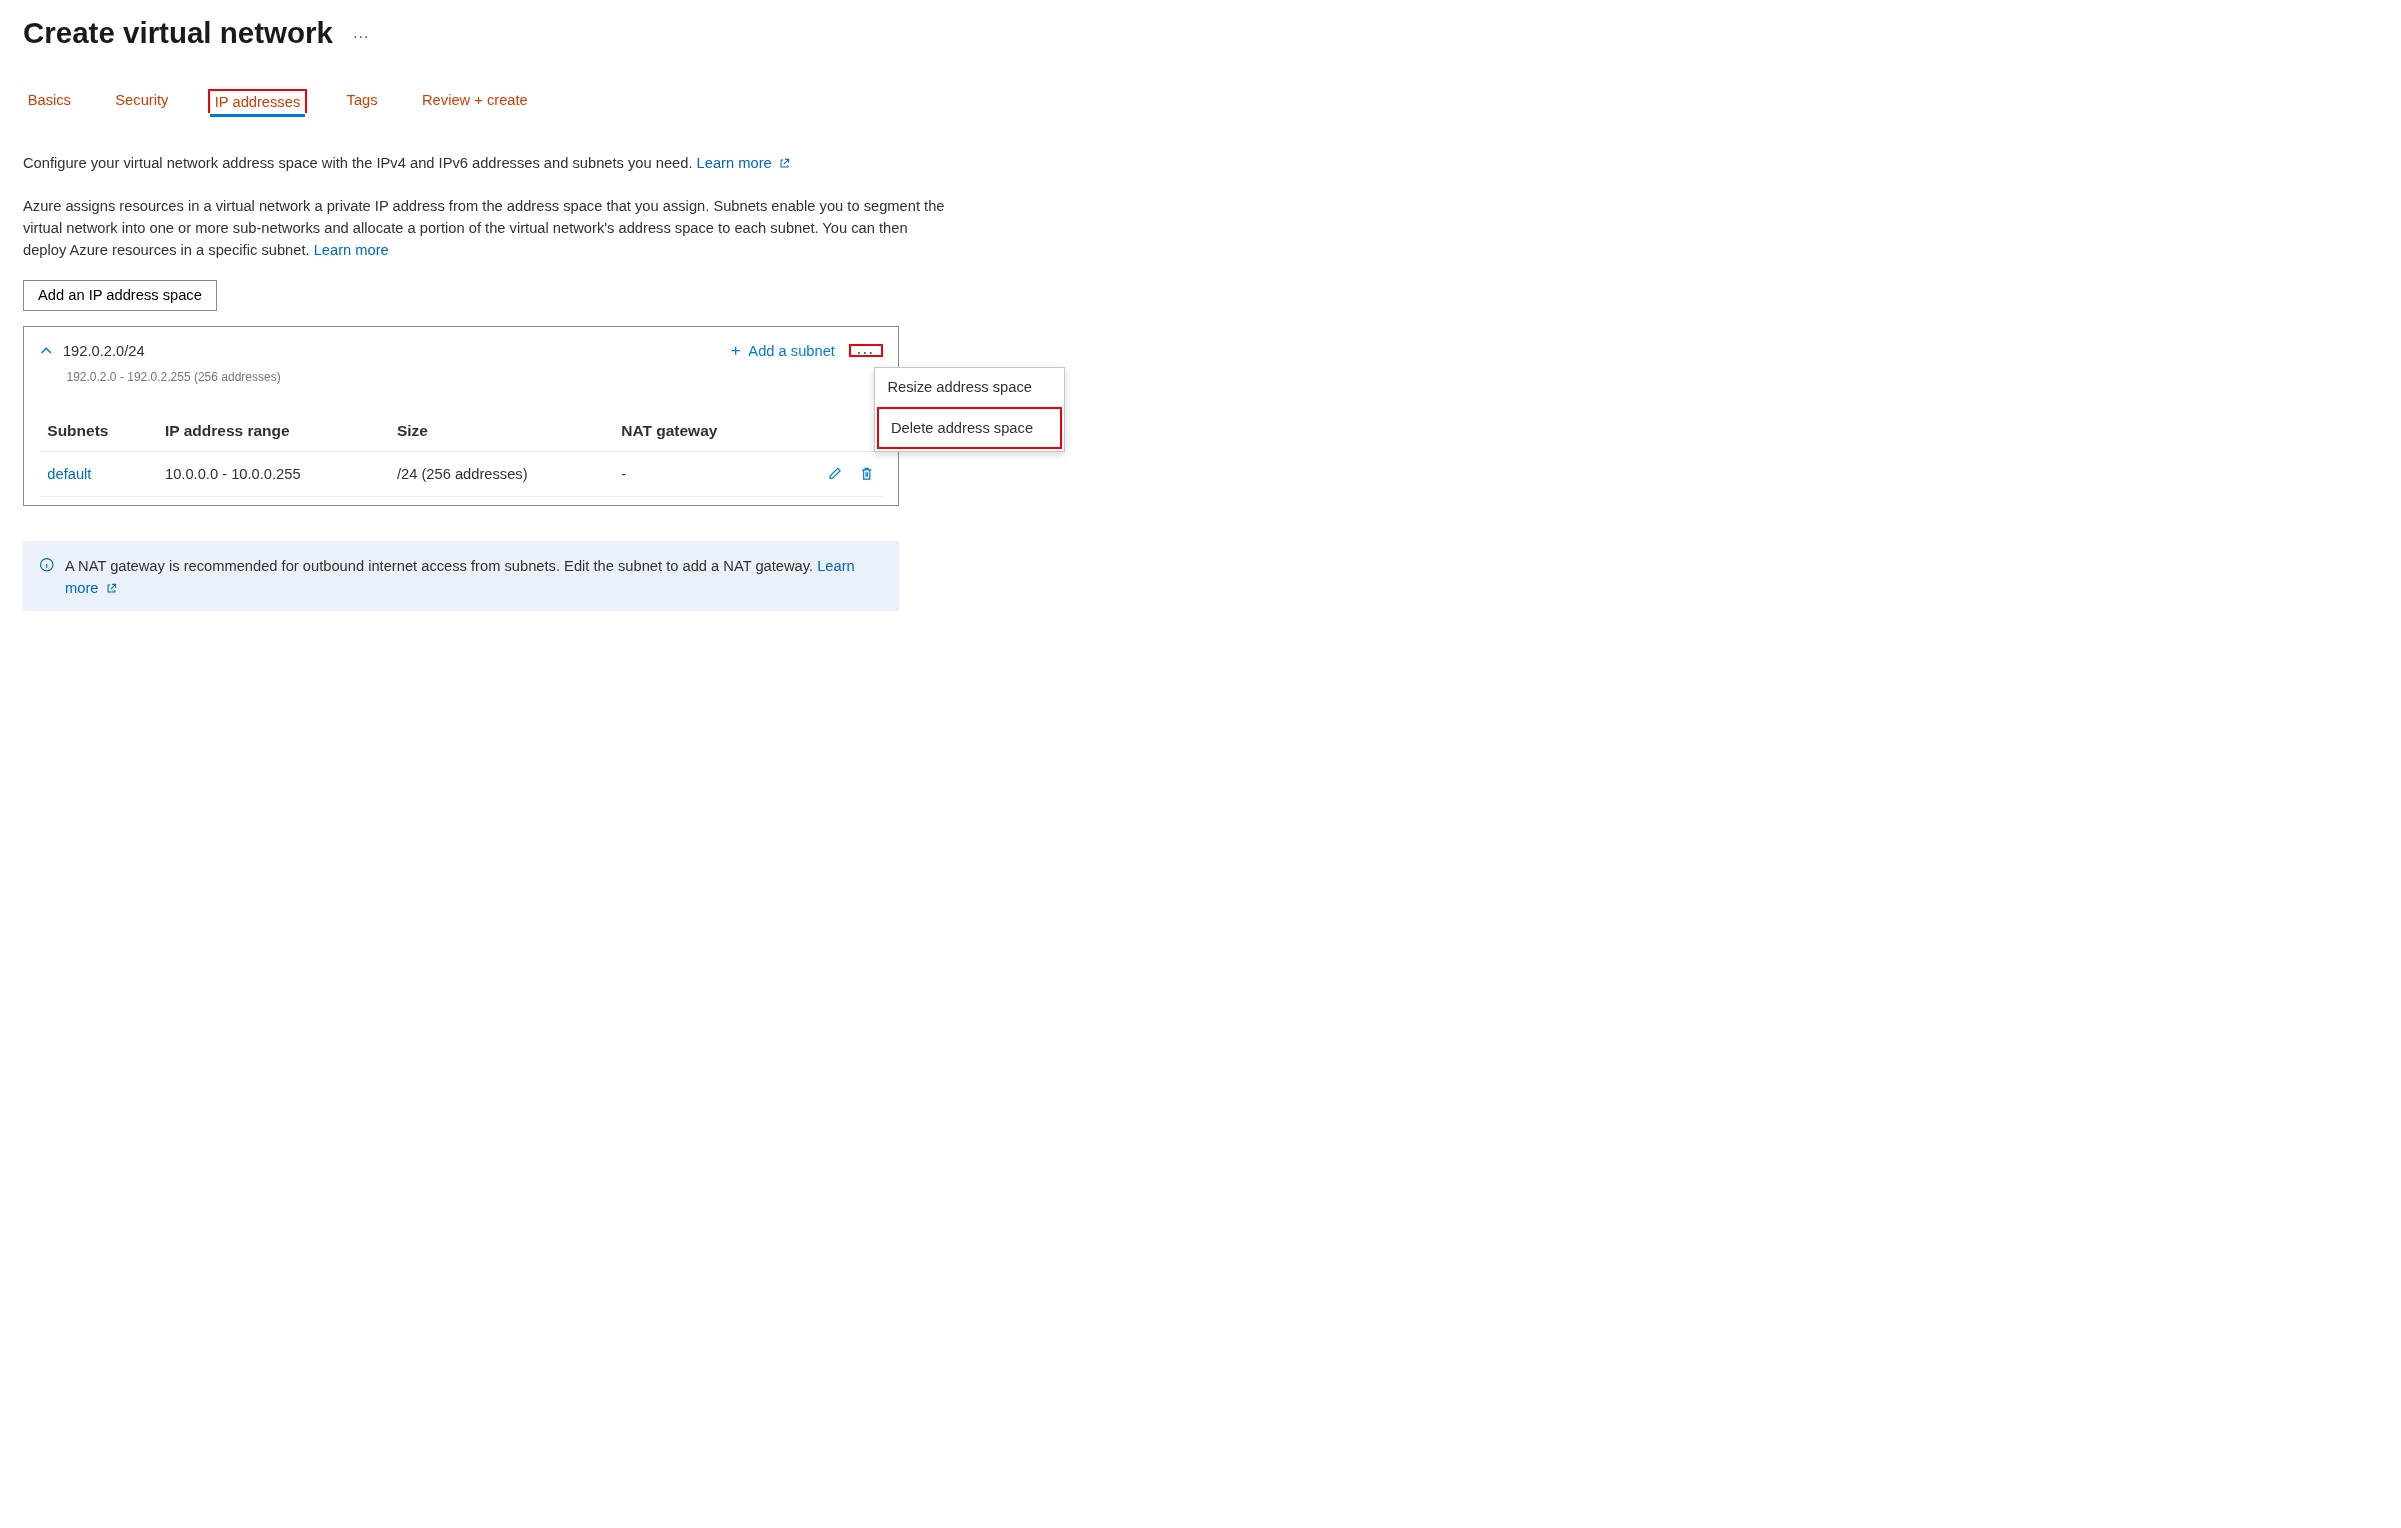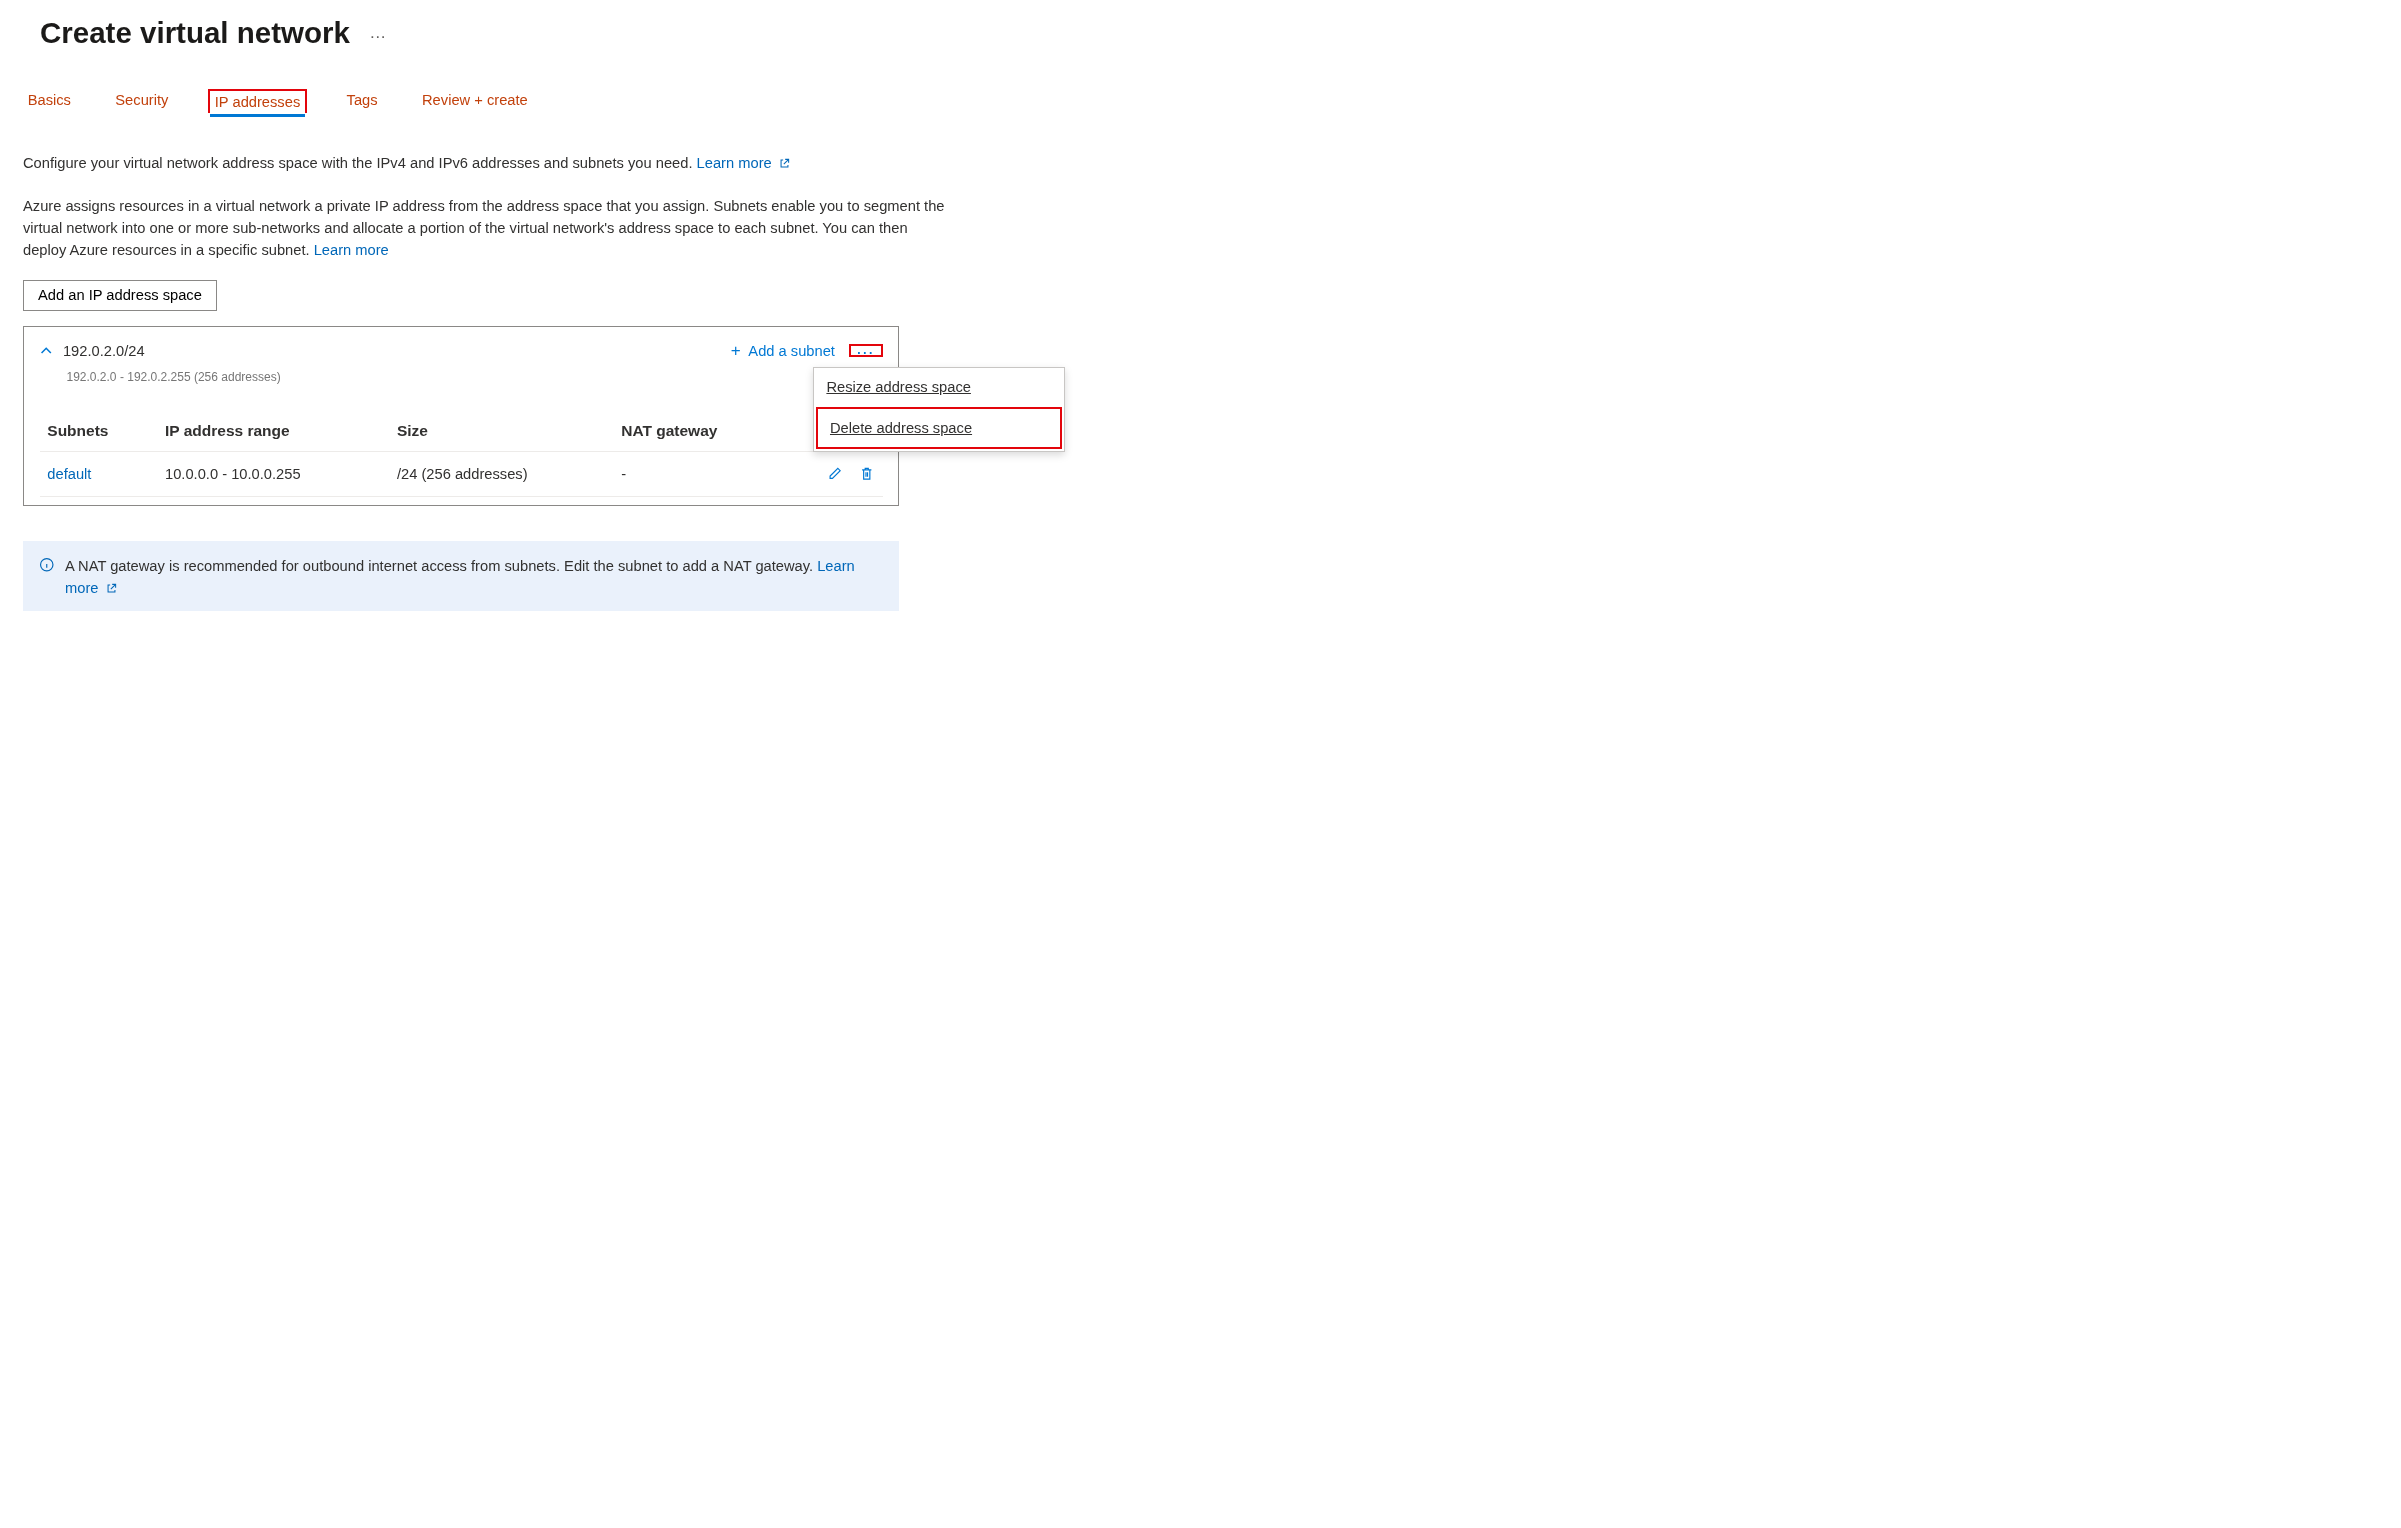--- a/index.html
+++ b/index.html
@@ -4,21 +4,21 @@
 <style>
   * { box-sizing: border-box; }
   body {
     margin: 0;
     padding: 15.5px 23px;
     font-family: "Segoe UI", -apple-system, BlinkMacSystemFont, sans-serif;
     color: #323130;
     background: #ffffff;
     font-size: 14.7px;
   }
-  .page-title-row { display: flex; align-items: center; gap: 19.4px; margin-bottom: 39px; margin-left: 17px; }
+  .page-title-row { display: flex; align-items: center; gap: 19.4px; margin-bottom: 39px; }
   h1 { font-size: 29.5px; font-weight: 600; margin: 0; color: #1b1a19; }
   .more-dots { font-size: 17px; color: #605e5c; letter-spacing: 1.6px; cursor: pointer; }
   .tabs { display: flex; gap: 35px; margin-bottom: 39px; }
   .tab { font-size: 14.7px; color: #c2410c; cursor: pointer; padding: 3.1px 4.7px; }
   .tab.active {
     border: 2.3px solid #e3050c;
     border-bottom: none;
     position: relative;
   }
   .tab.active::after {
@@ -50,26 +50,25 @@
   .addr-left { display: flex; align-items: center; gap: 11px; }
   .chevron { color: #0078d4; font-size: 14px; cursor: pointer; }
   .addr-actions { display: flex; align-items: center; gap: 14px; }
   .add-subnet { color: #0078d4; display: flex; align-items: center; gap: 7.8px; cursor: pointer; font-size: 14.7px;}
   .plus { font-size: 17px; font-weight: 300; }
   .ellipsis-box { border: 2.3px solid #e3050c; padding: 1.6px 4.7px 7.8px 4.7px; line-height: 0; cursor: pointer; color:#0078d4; font-size:18.6px; letter-spacing:1.6px;}
   .addr-range-hint { color: #767676; margin: 7.8px 0 27px 27px; font-size: 12px;}
   .context-menu {
     position: absolute;
     top: 40px; right: -167px;
-    width: 252px;
+    width: 191px;
     background: #fff;
     border: 0.8px solid #c8c6c4;
     box-shadow: 0 3.1px 7.8px rgba(0,0,0,0.15);
     z-index: 10;
-    text-decoration: underline;
   }
   .context-item { padding: 11px 12.4px; font-size: 14.7px; cursor: pointer; }
   .context-item.danger { border: 2.3px solid #e3050c; margin: 1.6px; }
   table.subnets { width: 100%; border-collapse: collapse; }
   table.subnets th {
     text-align: left;
     font-weight: 600;
     font-size: 15.5px;
     padding: 11px 7.8px;
     border-bottom: 0.8px solid #edebe9;

